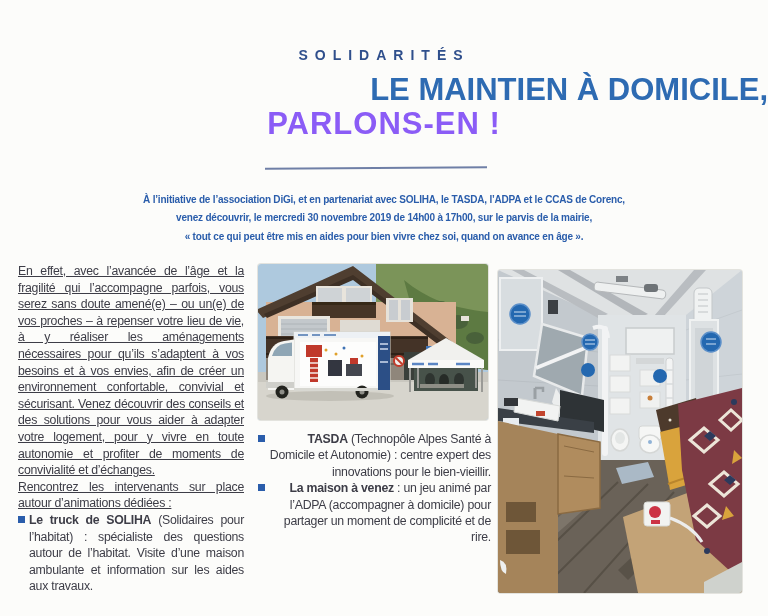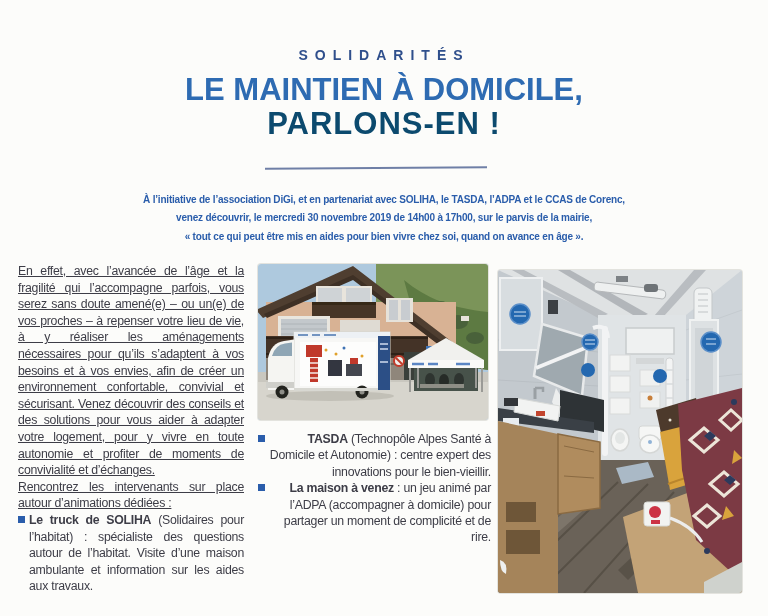--- a/index.html
+++ b/index.html
@@ -1,24 +1,24 @@
 <!DOCTYPE html>
 <html><head>
 <meta charset="utf-8">
 <style>
   html,body{margin:0;padding:0;background:#fcfcfa;}
   .page{position:relative;width:768px;height:616px;background:#fcfcfa;overflow:hidden;
         font-family:"Liberation Sans", sans-serif;}
 
   .kicker{position:absolute;top:47px;left:0;width:100%;text-align:center;
           font-size:14px;font-weight:600;letter-spacing:7px;color:#2f4f8c;}
-  .title1{position:absolute;top:72px;left:0;width:100%;text-align:center;
+  .title1{position:absolute;top:72px;left:0;width:100%;text-align:right;
           font-size:31px;font-weight:800;color:#2e6bb2;letter-spacing:0px;}
   .title2{position:absolute;top:106px;left:0;width:100%;text-align:center;
-          font-size:31px;font-weight:800;color:#0c4a6e;letter-spacing:1px;}
+          font-size:31px;font-weight:800;color:#8b5cf6;letter-spacing:1px;}
   .divider{position:absolute;top:167px;left:265px;width:222px;height:2px;
            background:#6f7fa6;transform:rotate(-0.4deg);}
 
   .intro{position:absolute;top:191px;left:34px;width:700px;text-align:center;
          color:#2a5dab;font-weight:700;font-size:10px;line-height:18.4px;letter-spacing:-0.2px;}
 
   .col-left{position:absolute;top:263px;left:18px;width:226px;
             font-size:12.3px;line-height:16.6px;color:#3d3d47;letter-spacing:-0.25px;}
   .col-left p{margin:0;text-align:justify;text-decoration:underline;}
   .bullet-item{position:relative;padding-left:11px;margin:0;}

